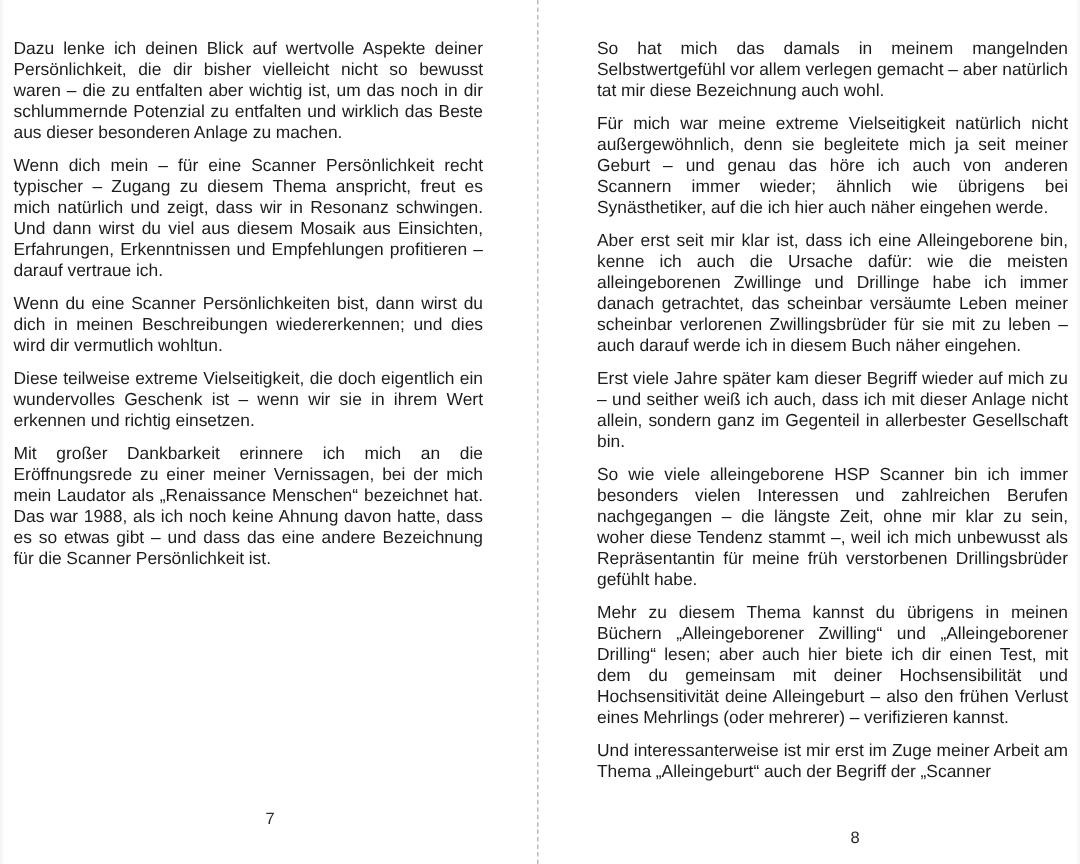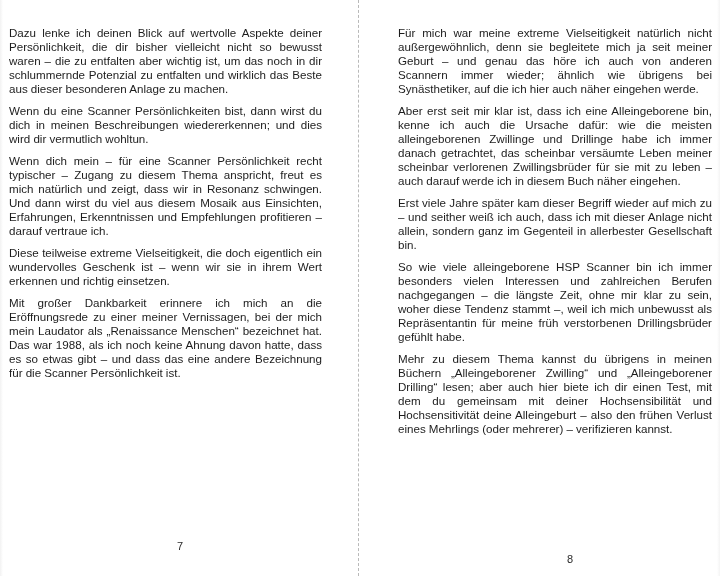--- a/index.html
+++ b/index.html
@@ -111,36 +111,38 @@
 </head>
 <body>
 
 <div class="spread">
 
   <div class="scan-edge-left"></div>
 
   <div class="page page-left">
     <div class="textblock">
       <p>Dazu lenke ich deinen Blick auf wertvolle Aspekte deiner Persönlichkeit, die dir bisher vielleicht nicht so bewusst waren – die zu entfalten aber wichtig ist, um das noch in dir schlummernde Potenzial zu entfalten und wirklich das Beste aus dieser besonderen Anlage zu machen.</p>
+      <p>Wenn dich mein – für eine Scanner Persönlichkeit recht typischer – Zugang zu diesem Thema anspricht, freut es mich natürlich und zeigt, dass wir in Resonanz schwingen. Und dann wirst du viel aus diesem Mosaik aus Einsichten, Erfahrungen, Erkenntnissen und Empfehlungen profitieren – darauf vertraue ich.</p>
       <p>Wenn du eine Scanner Persönlichkeiten bist, dann wirst du dich in meinen Beschreibungen wiedererkennen; und dies wird dir vermutlich wohltun.</p>
-      <p>Wenn dich mein – für eine Scanner Persönlichkeit recht typischer – Zugang zu diesem Thema anspricht, freut es mich natürlich und zeigt, dass wir in Resonanz schwingen. Und dann wirst du viel aus diesem Mosaik aus Einsichten, Erfahrungen, Erkenntnissen und Empfehlungen profitieren – darauf vertraue ich.</p>
       <p>Diese teilweise extreme Vielseitigkeit, die doch eigentlich ein wundervolles Geschenk ist – wenn wir sie in ihrem Wert erkennen und richtig einsetzen.</p>
       <p>Mit großer Dankbarkeit erinnere ich mich an die Eröffnungsrede zu einer meiner Vernissagen, bei der mich mein Laudator als „Renaissance Menschen“ bezeichnet hat. Das war 1988, als ich noch keine Ahnung davon hatte, dass es so etwas gibt – und dass das eine andere Bezeichnung für die Scanner Persönlichkeit ist.</p>
     </div>
     <div class="page-number">7</div>
   </div>
 
   <div class="gutter-divider"></div>
 
   <div class="page page-right">
     <div class="textblock">
+      <p>So hat mich das damals in meinem mangelnden Selbstwertgefühl vor allem verlegen gemacht – aber natürlich tat mir diese Bezeichnung auch wohl.</p>
       <p>Für mich war meine extreme Vielseitigkeit natürlich nicht außergewöhnlich, denn sie begleitete mich ja seit meiner Geburt – und genau das höre ich auch von anderen Scannern immer wieder; ähnlich wie übrigens bei Synästhetiker, auf die ich hier auch näher eingehen werde.</p>
       <p>Aber erst seit mir klar ist, dass ich eine Alleingeborene bin, kenne ich auch die Ursache dafür: wie die meisten alleingeborenen Zwillinge und Drillinge habe ich immer danach getrachtet, das scheinbar versäumte Leben meiner scheinbar verlorenen Zwillingsbrüder für sie mit zu leben – auch darauf werde ich in diesem Buch näher eingehen.</p>
       <p>Erst viele Jahre später kam dieser Begriff wieder auf mich zu – und seither weiß ich auch, dass ich mit dieser Anlage nicht allein, sondern ganz im Gegenteil in allerbester Gesellschaft bin.</p>
       <p>So wie viele alleingeborene HSP Scanner bin ich immer besonders vielen Interessen und zahlreichen Berufen nachgegangen – die längste Zeit, ohne mir klar zu sein, woher diese Tendenz stammt –, weil ich mich unbewusst als Repräsentantin für meine früh verstorbenen Drillingsbrüder gefühlt habe.</p>
       <p>Mehr zu diesem Thema kannst du übrigens in meinen Büchern „Alleingeborener Zwilling“ und „Alleingeborener Drilling“ lesen; aber auch hier biete ich dir einen Test, mit dem du gemeinsam mit deiner Hochsensibilität und Hochsensitivität deine Alleingeburt – also den frühen Verlust eines Mehrlings (oder mehrerer) – verifizieren kannst.</p>
+      <p>Und interessanterweise ist mir erst im Zuge meiner Arbeit am Thema „Alleingeburt“ auch der Begriff der „Scanner</p>
     </div>
     <div class="page-number">8</div>
   </div>
 
   <div class="scan-edge-right"></div>
 
 </div>
 
 </body></html>

